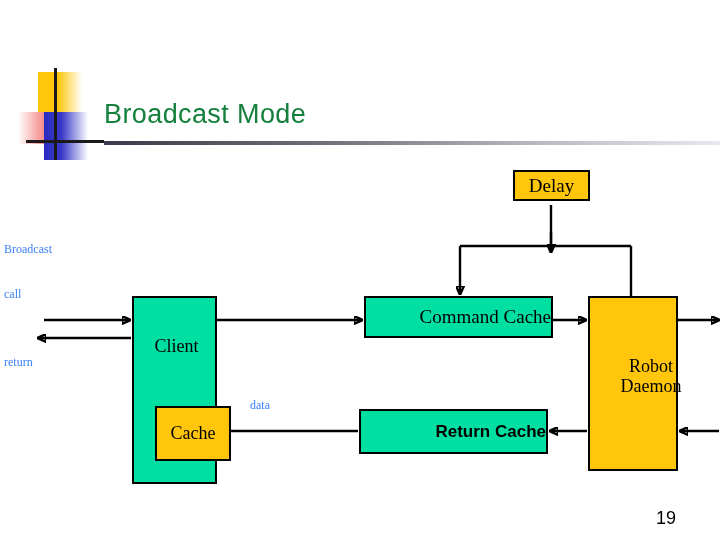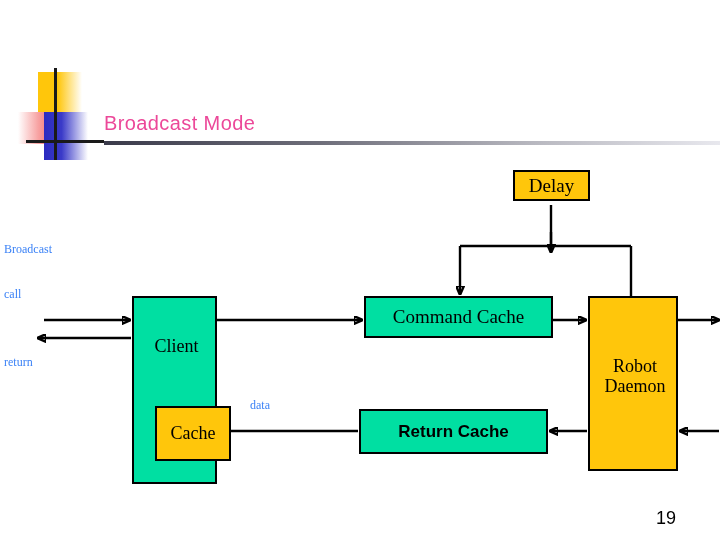--- a/index.html
+++ b/index.html
@@ -23,50 +23,50 @@
     background:linear-gradient(to left,#F04A4A 0%,#F7A0A0 55%,#ffffff 100%);
   }
   .deco .sq-blue{
     position:absolute;left:26px;top:44px;width:44px;height:48px;
     background:linear-gradient(to right,#2B2BC0 0%,#3A3AC8 40%,#ffffff 100%);
   }
   .deco .bar-v{position:absolute;left:36px;top:0px;width:3px;height:92px;background:#1a1a1a;}
   .deco .bar-h{position:absolute;left:8px;top:72px;width:78px;height:3px;background:#1a1a1a;}
 
   .slide-title{
-    position:absolute;left:104px;top:112px;
+    position:absolute;left:104px;top:99px;
     font-family:"Liberation Sans", sans-serif;
-    font-size:20px;color:#ec4899;letter-spacing:0.4px;
+    font-size:27px;color:#15803d;letter-spacing:0.4px;
     white-space:nowrap;
   }
   .title-rule{
     position:absolute;left:104px;top:141px;width:616px;height:4px;
     background:linear-gradient(to right,#3a3a4a 0%,#6e6e7a 35%,#b8b8c0 70%,#e8e8ee 100%);
   }
 
   
   .node{position:absolute;border:2px solid #000;box-sizing:border-box;
         display:flex;align-items:center;justify-content:center;
         text-align:center;line-height:1.12;}
-  .green{background:#00DFA2;}
+  .green{background:#00DFA2;justify-content:flex-end;}
   .gold{background:#FFC60B;}
 
   #delay-box{left:513px;top:170px;width:77px;height:31px;font-size:19px;}
   #client-box{left:132px;top:296px;width:85px;height:188px;
               display:block;}
   #client-label{position:absolute;left:0;top:38px;width:85px;text-align:center;font-size:18px;}
   #client-cache-box{position:absolute;left:21px;top:108px;width:76px;height:55px;
                     border:2px solid #000;box-sizing:border-box;background:#FFC60B;
                     display:flex;align-items:center;justify-content:center;font-size:18px;}
   #command-cache-box{left:364px;top:296px;width:189px;height:42px;font-size:19px;}
   #return-cache-box{left:359px;top:409px;width:189px;height:45px;
                     font-family:"Liberation Sans", sans-serif;font-weight:bold;font-size:17px;}
   #robot-daemon-box{left:588px;top:296px;width:90px;height:175px;
                     font-size:18px;display:block;}
-  #robot-daemon-label{position:absolute;left:0;top:58px;width:90px;text-align:center;}
+  #robot-daemon-label{position:absolute;left:16px;top:58px;width:90px;text-align:center;}
 
   
   .ftext{position:absolute;font-size:12px;color:#3b82f6;white-space:nowrap;}
   #lbl-broadcast{left:4px;top:242px;}
   #lbl-call{left:4px;top:287px;}
   #lbl-return{left:4px;top:355px;}
   #lbl-data{left:250px;top:398px;}
 
   #page-number{position:absolute;left:656px;top:508px;
                font-family:"Liberation Sans", sans-serif;font-size:18px;color:#000;}

